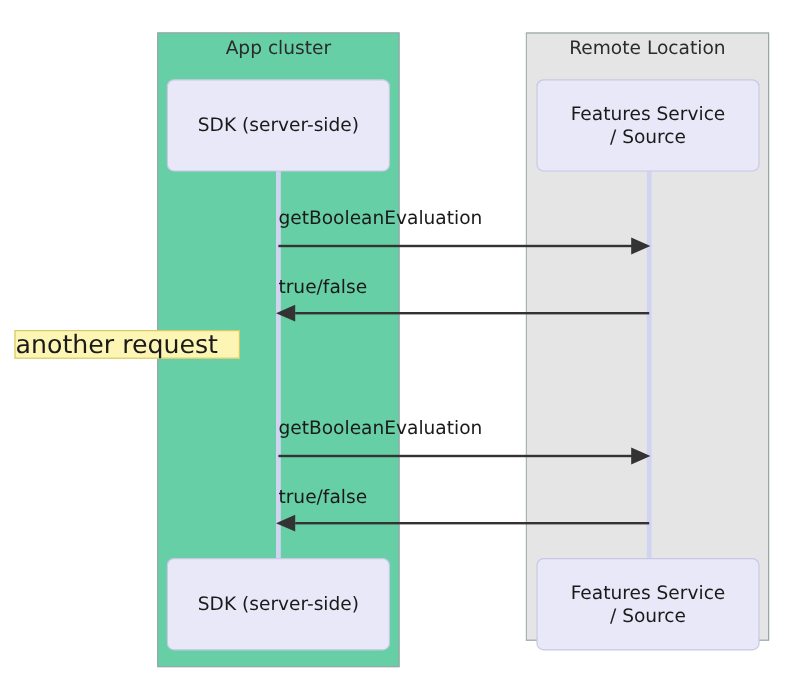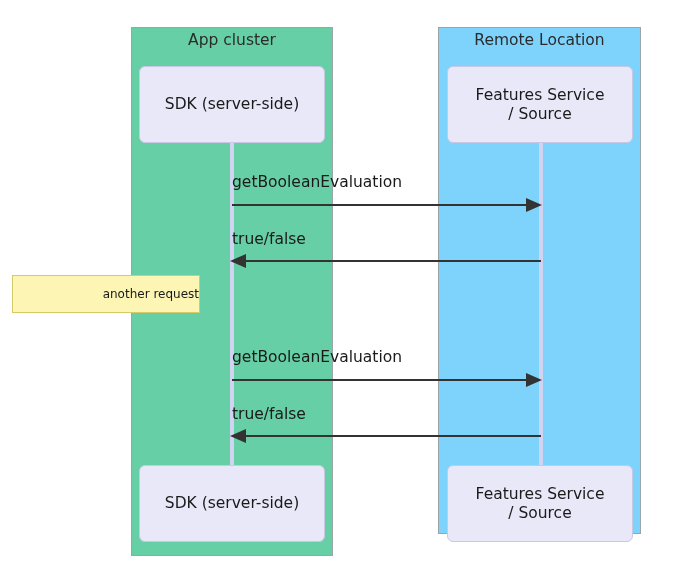--- a/index.html
+++ b/index.html
@@ -35,21 +35,21 @@
     top: 27px;
     width: 202px;
     height: 529px;
     background: #66cfa6;
   }
   #group-remote {
     left: 438px;
     top: 27px;
     width: 203px;
     height: 507px;
-    background: #7dd3fc;
+    background: #e5e5e5;
   }
   .group-title {
     position: absolute;
     top: 1px;
     left: 0;
     width: 100%;
     text-align: center;
     font-size: 15.5px;
     color: #2b2b2b;
     line-height: 22px;
@@ -120,28 +120,28 @@
   }
   .arrowhead.right { border-left: 16px solid #333333; }
   .arrowhead.left  { border-right: 16px solid #333333; }
 
   
   #note-another-request {
     position: absolute;
     left: 12px;
     top: 275px;
     width: 188px;
-    height: 38px;
+    height: 24px;
     box-sizing: border-box;
     background: #fdf5b4;
     border: 1px solid #d4ca68;
     display: flex;
     align-items: center;
-    justify-content: flex-end;
-    font-size: 12px;
+    justify-content: flex-start;
+    font-size: 21px;
     color: #1a1a1a;
   }
 </style>
 </head>
 <body>
 
 <div id="diagram">
 
   <div class="group" id="group-app">
     <div class="group-title">App cluster</div>

